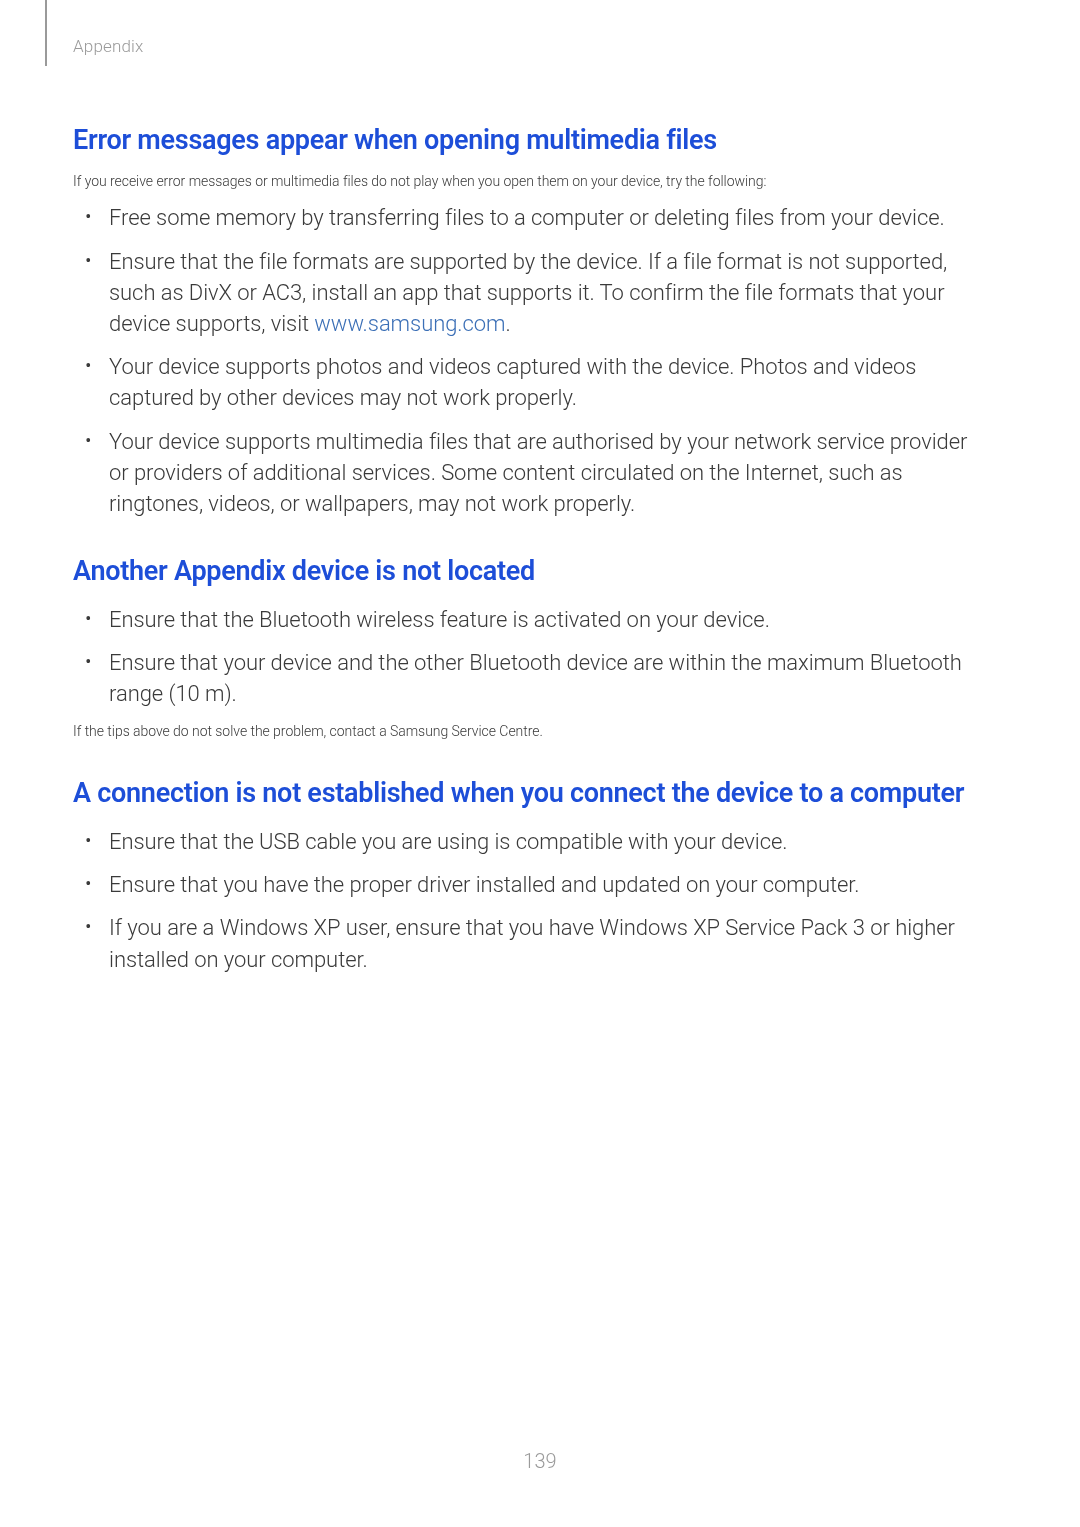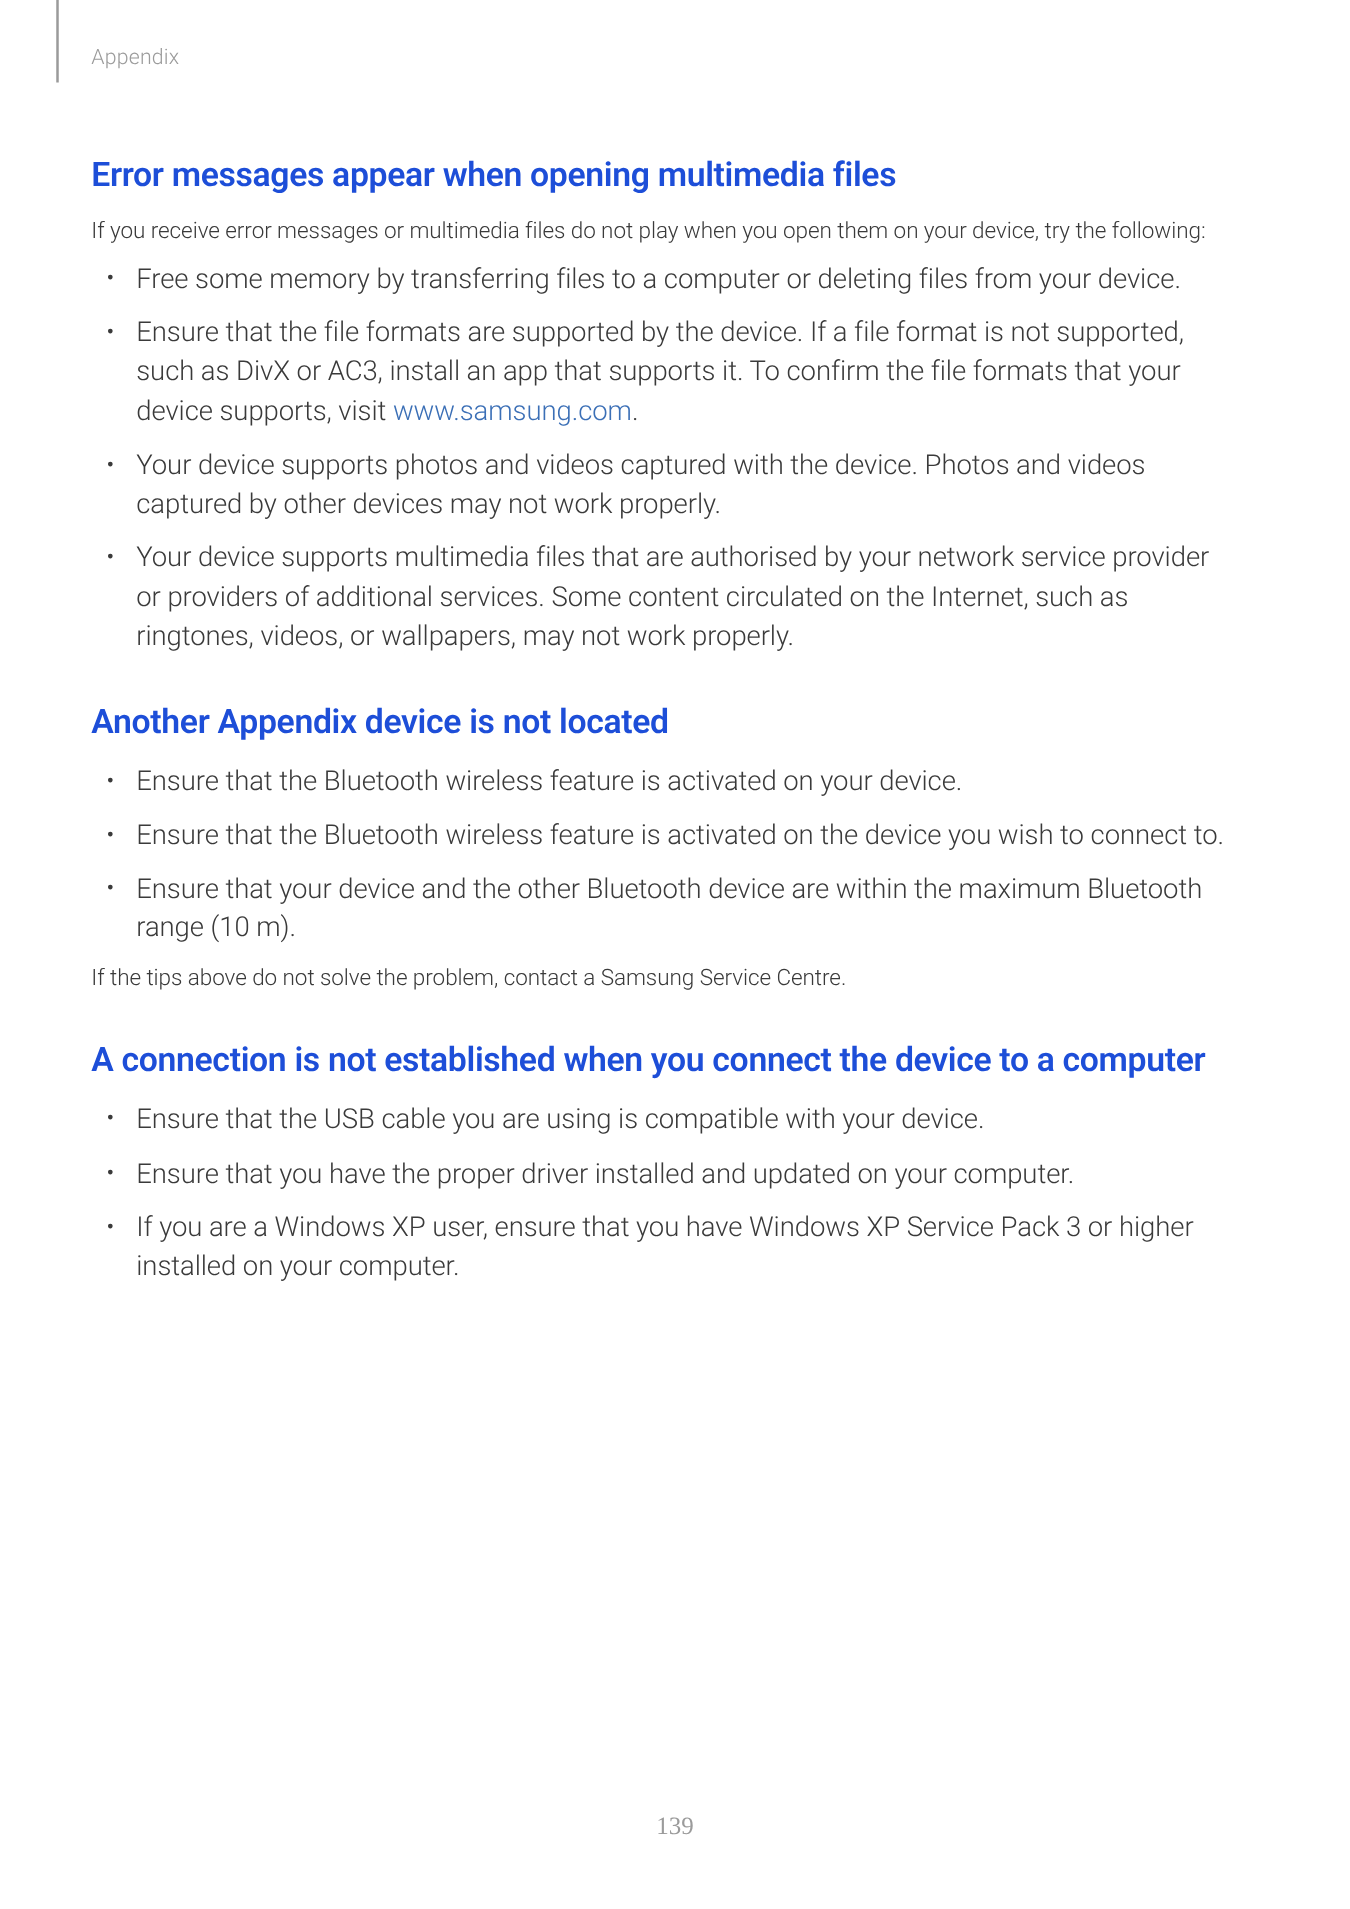--- a/index.html
+++ b/index.html
@@ -40,21 +40,21 @@
   }
   h2.section {
     color: #1d4ed8;
     font-size: 27px;
     font-weight: 600;
     line-height: 1.35;
     margin-bottom: 14px;
     letter-spacing: -0.01em;
   }
   p.para {
-    font-size: 18px;
+    font-size: 14px;
     line-height: 1.42;
     color: #3a3a3a;
     margin-bottom: 10px;
     letter-spacing: -0.003em;
   }
   ul.bullets {
     list-style: none;
     margin: 0 0 6px 0;
     padding: 0 0 0 36px;
   }
@@ -81,21 +81,20 @@
   }
   .block { margin-bottom: 34px; }
   .page-number {
     position: absolute;
     bottom: 54px;
     left: 0;
     width: 1080px;
     text-align: center;
     font-size: 20px;
     color: #9b9b9b;
-    font-family: Liberation Serif, serif;
   }
 </style>
 </head>
 <body>
 
 <div class="page">
 
   <div class="header">
     <div class="header-rule"></div>
     <div class="header-text">Appendix</div>
@@ -111,21 +110,20 @@
       </li>
       <li>Your device supports photos and videos captured with the device. Photos and videos captured by other devices may not work properly.</li>
       <li>Your device supports multimedia files that are authorised by your network service provider or providers of additional services. Some content circulated on the Internet, such as ringtones, videos, or wallpapers, may not work properly.</li>
     </ul>
   </div>
 
   <div class="block">
     <h2 class="section">Another Appendix device is not located</h2>
     <ul class="bullets">
       <li>Ensure that the Bluetooth wireless feature is activated on your device.</li>
-      <li>Ensure that the Bluetooth wireless feature is activated on the device you wish to connect to.</li>
       <li>Ensure that your device and the other Bluetooth device are within the maximum Bluetooth range (10 m).</li>
     </ul>
     <p class="para">If the tips above do not solve the problem, contact a Samsung Service Centre.</p>
   </div>
 
   <div class="block">
     <h2 class="section">A connection is not established when you connect the device to a computer</h2>
     <ul class="bullets">
       <li>Ensure that the USB cable you are using is compatible with your device.</li>
       <li>Ensure that you have the proper driver installed and updated on your computer.</li>

